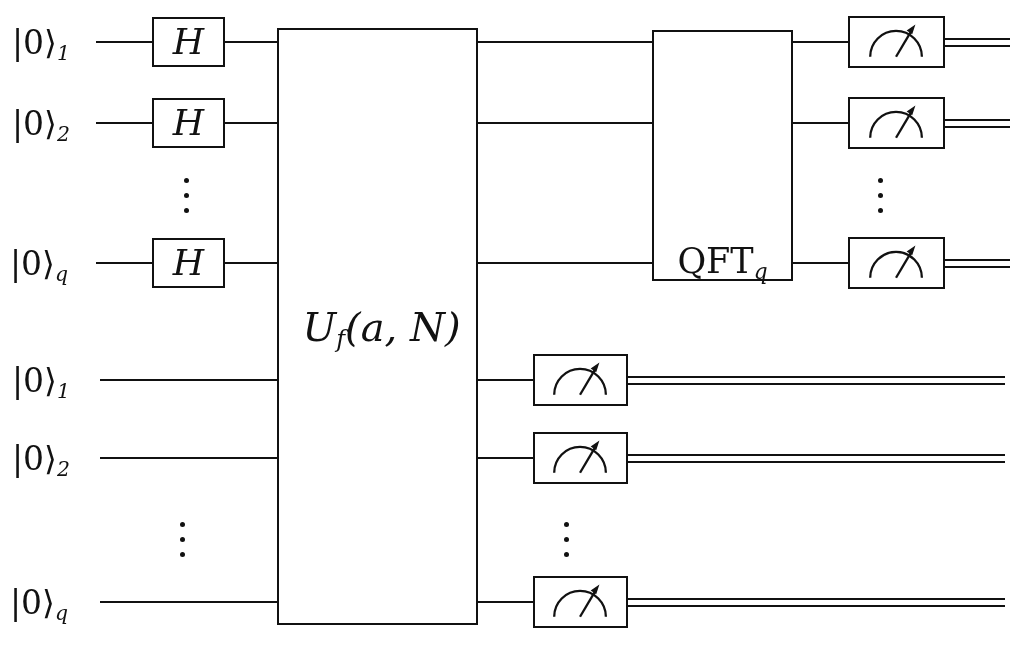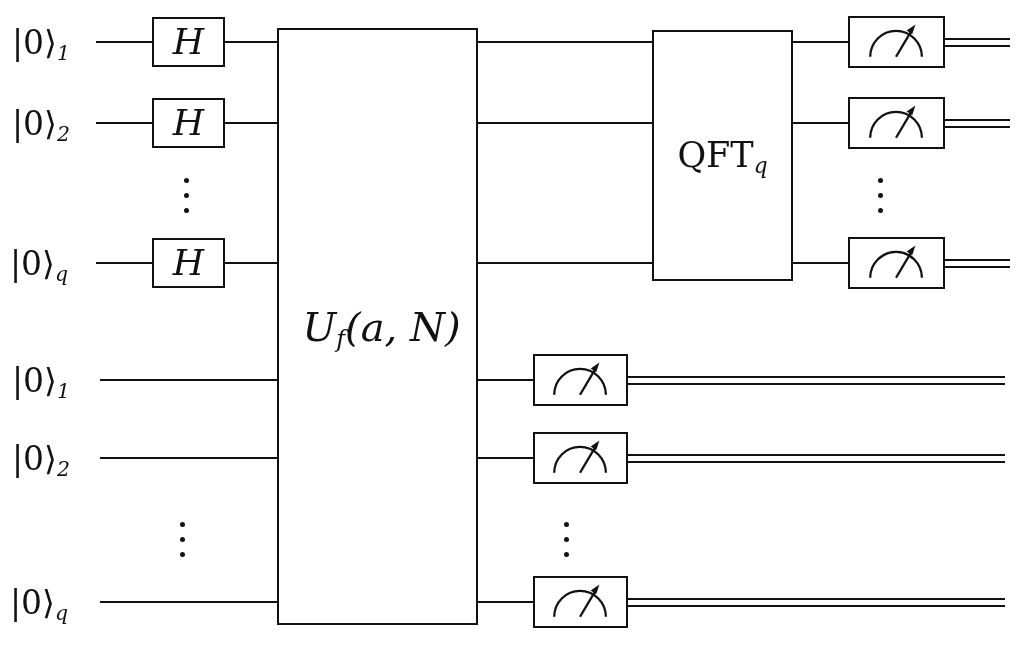--- a/index.html
+++ b/index.html
@@ -89,21 +89,21 @@
     <span class="h-label">H</span>
   </div>
   <div class="gate" style="left:152px;top:238px;width:73px;height:50px;">
     <span class="h-label">H</span>
   </div>
 
   <div class="gate" style="left:277px;top:28px;width:201px;height:597px;padding-left:8px;">
     <span class="uf-label"><span>U</span><sub>f</sub><span>(a, N)</span></span>
   </div>
 
-  <div class="gate" style="left:652px;top:30px;width:141px;height:251px;">
+  <div class="gate" style="left:652px;top:30px;width:141px;height:251px;align-items:flex-end;">
     <span class="qft-label"><span>QFT</span><sub>q</sub></span>
   </div>
 
   <div class="gate" style="left:848px;top:16px;width:97px;height:52px;">
     <svg class="meter-svg" viewBox="0 0 97 52">
       <path d="M 20 42 A 28 28 0 0 1 76 42" fill="none" stroke="#111111" stroke-width="2.5"></path>
       <line x1="48" y1="42" x2="64" y2="15" stroke="#111111" stroke-width="2.5"></line>
       <polygon points="69,7 65.5,17.5 59.5,13.5" fill="#111111"></polygon>
     </svg>
   </div>

